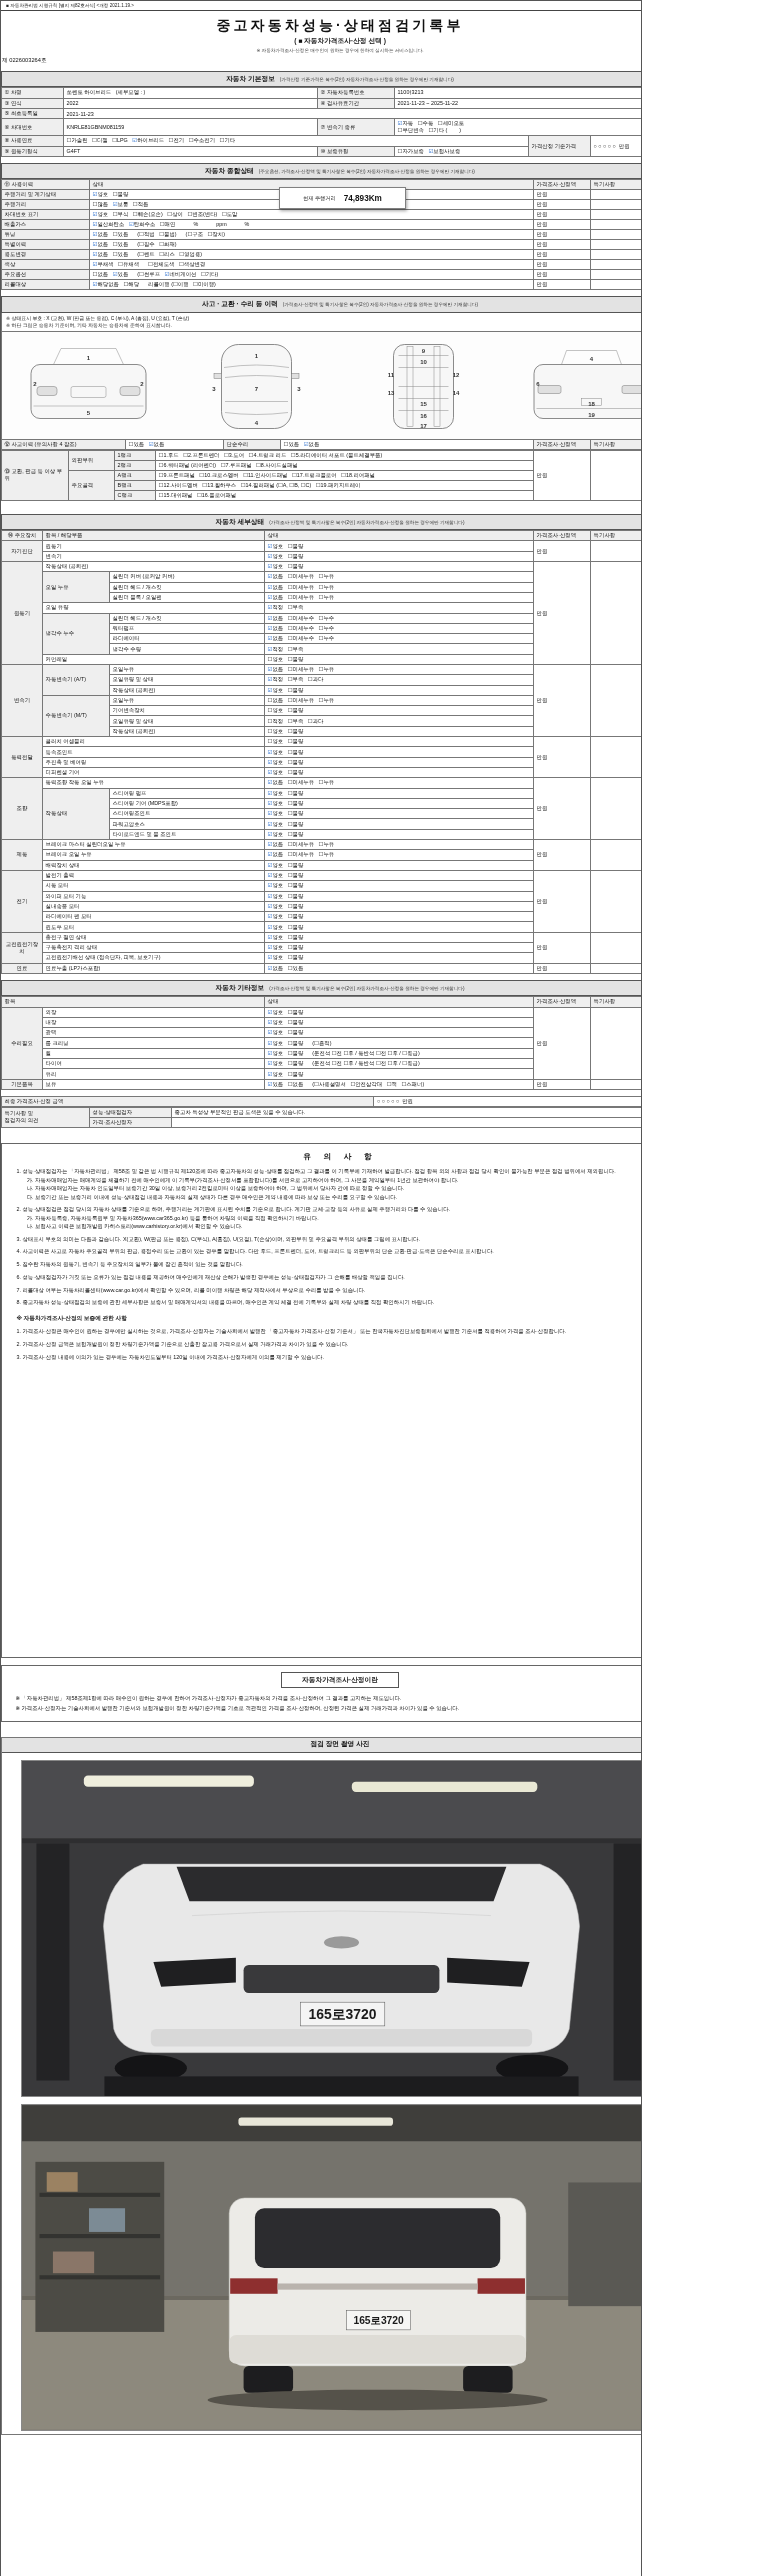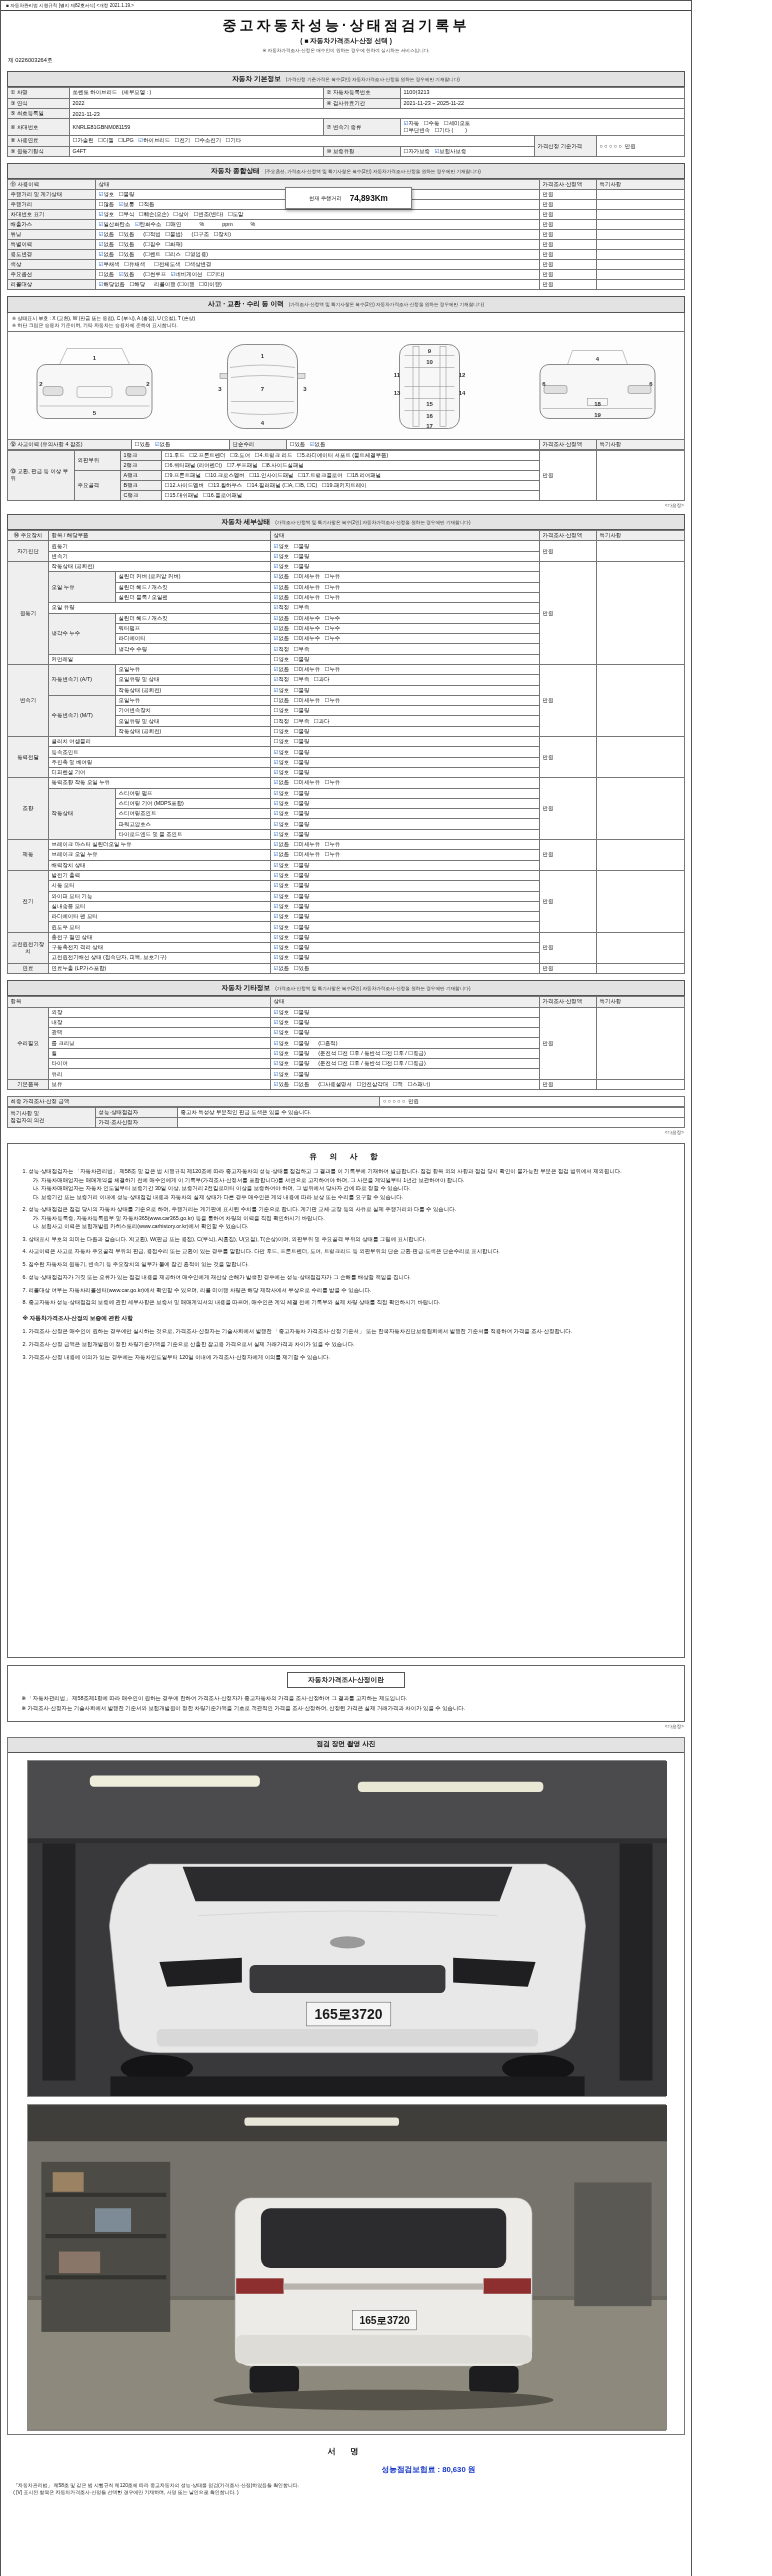--- a/index.html
+++ b/index.html
@@ -3,21 +3,21 @@
 <meta charset="utf-8">
 <style>
   * { box-sizing: border-box; margin: 0; padding: 0; }
   body {
     width: 773px; height: 2576px;
     background: #ffffff;
     font-family: "Liberation Sans", "DejaVu Sans", sans-serif;
     color: #111;
   }
   .canvas {
-    position: relative; width: 692px; height: 2576px; overflow: hidden;
+    position: relative; width: 642px; height: 2576px; overflow: hidden;
     border-left: 0.5px solid #555; border-right: 0.5px solid #555; border-top: 0.5px solid #555;
     background: #fff;
   }
   .topmeta {
     font-size: 4.6px; color: #222; padding: 2.1px 5.2px 1.5px;
     border-bottom: 0.5px solid #444;
   }
   .page { width: 678px; margin: 0 auto; padding-bottom: 5.2px; }
 
   
@@ -793,23 +793,15 @@
           <rect x="630" y="398" width="124" height="38" fill="#f6f6f4" stroke="#555"></rect>
           <text x="692" y="425" text-anchor="middle" font-size="20" class="plate-text">165로3720</text>
           <rect x="402" y="446" width="576" height="56" rx="14" fill="#dedcd6"></rect>
           <rect x="430" y="506" width="96" height="52" rx="10" fill="#1d1d1f"></rect>
           <rect x="856" y="506" width="96" height="52" rx="10" fill="#1d1d1f"></rect>
           <ellipse cx="690" cy="572" rx="330" ry="20" fill="#55524a"></ellipse>
         </svg>
       </div>
     </div>
 
-    <div class="sign">
-      <div class="sign-title">서  명</div>
-      <div class="sign-fee">성능점검보험료 : 80,630 원</div>
-      <div class="sign-lines">
-        <div class="sign-line">「자동차관리법」 제58조 및 같은 법 시행규칙 제120조에 따라 중고자동차의 성능·상태를 점검(가격조사·산정)하였음을 확인합니다.</div>
-        <div class="sign-line">( [V] 표시된 항목은 자동차가격조사·산정을 선택한 경우에만 기재하며, 서명 또는 날인으로 확인합니다. )</div>
-      </div>
-    </div>
   </div>
 </div>
 
 
 </body></html>

